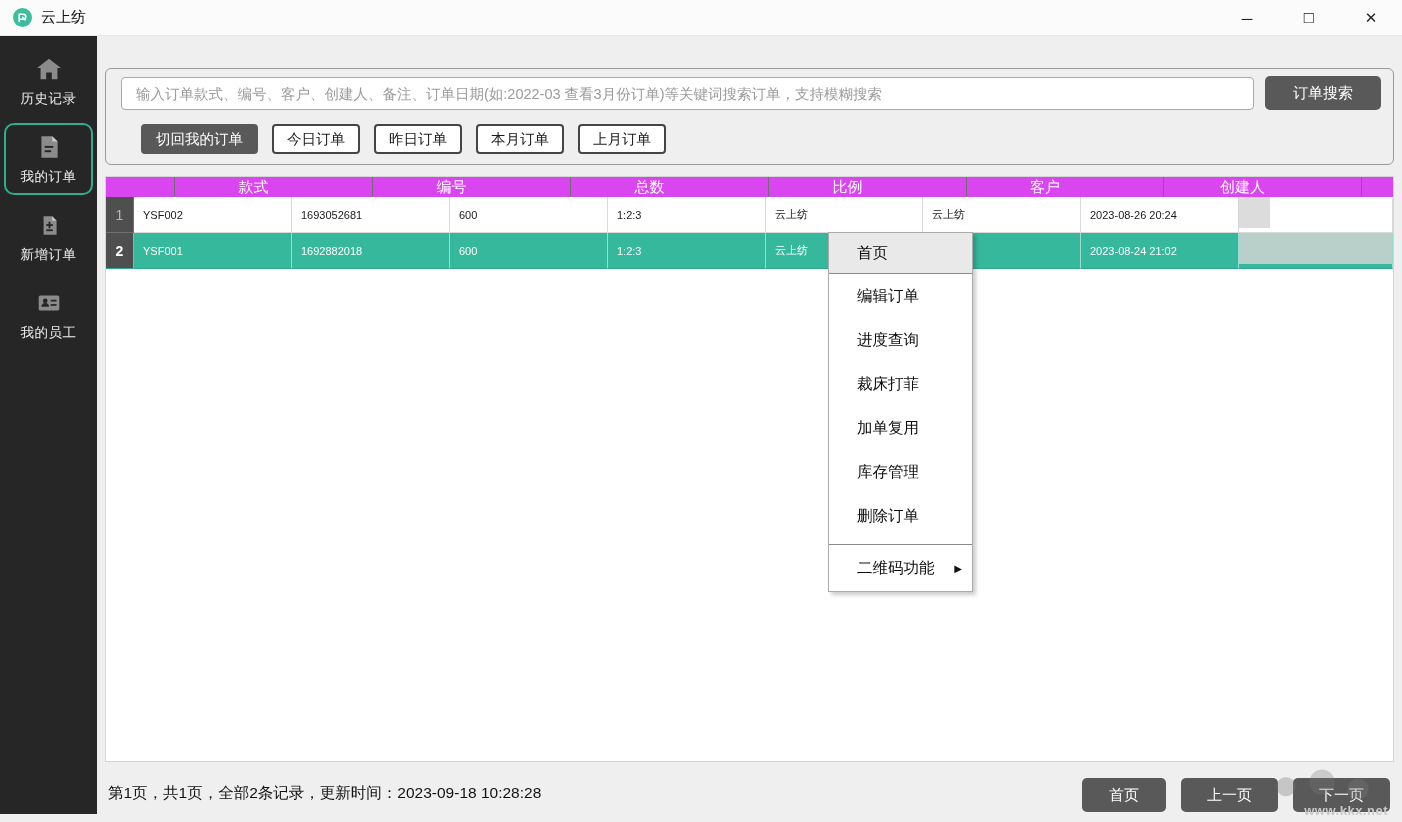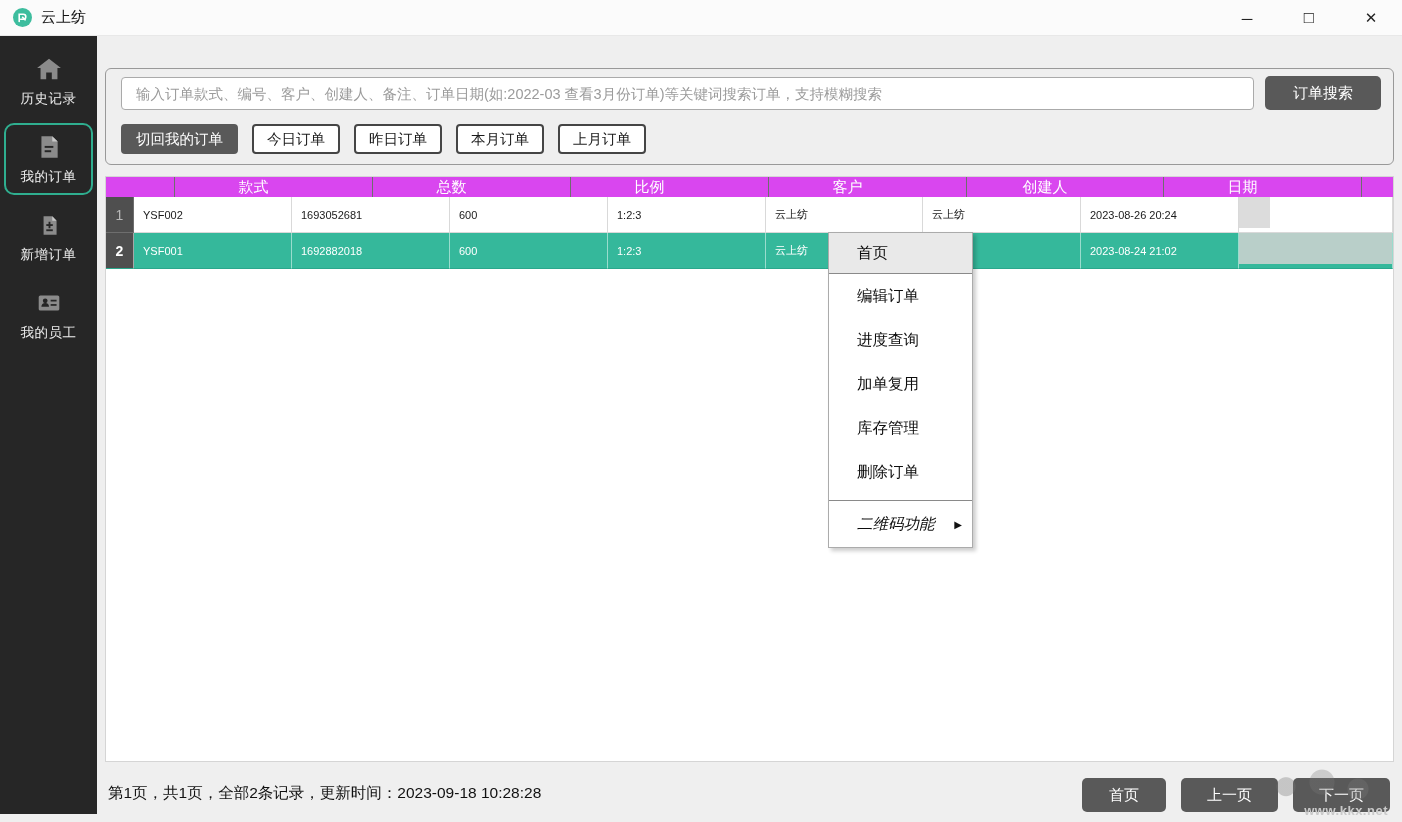--- a/index.html
+++ b/index.html
@@ -60,21 +60,21 @@
     position:absolute; right:12px; top:7px; width:116px; height:34px;
     background:#595959; color:#fff; font-size:15px; border:none; border-radius:5px;
     cursor:pointer; font-family:inherit;margin-left:18px;
   }
   .filters { position:absolute; left:15px; top:55px; display:flex; column-gap:14px; }
   .filter-btn {
     height:30px; padding:0 13px; background:#fff; border:2px solid #454545;
     border-radius:4px; font-size:14.5px; color:#1a1a1a; cursor:pointer;
     display:flex; align-items:center; font-family:inherit;
   }
-  .filter-btn.active { background:#595959; border-color:#595959; color:#fff; }
+  .filter-btn.active { background:#595959; border-color:#595959; color:#fff;margin-left:20px; }
 
   
   .table-wrap {
     position:absolute; left:8px; top:140px; width:1289px; height:586px;
     background:#fff; border:1px solid #d5d5d5;
   }
   .trow {
     display:grid;
     grid-template-columns:28px 158px 158px 158px 158px 157px 158px 158px 154px;
   }
@@ -106,21 +106,21 @@
   .context-menu {
     position:absolute; left:828px; top:232px; width:145px;
     background:#fff; border:1px solid #ababab;
     box-shadow:3px 3px 4px rgba(0,0,0,.2); z-index:20;
   }
   .menu-item {
     height:44px; display:flex; align-items:center; padding-left:28px;
     font-size:15.5px; color:#0d0d0d; cursor:pointer; position:relative;
   }
   .menu-item.first { height:40px; background:#e9e9e9; }
-  .menu-item.last { height:46px;font-style:italic; }
+  .menu-item.last { height:46px; }
   .menu-sep { border-top:1px solid #8a8a8a; }
   .menu-sep.mt { margin-top:6px; }
   .submenu-arrow { position:absolute; right:10px; font-size:10px; color:#111; }
 
   
   .statusbar {
     position:absolute; left:97px; bottom:0; width:1305px; height:60px;
     background:#efefef; z-index:6;
   }
   .status-text { position:absolute; left:11px; top:21px; font-size:15.5px; color:#111; }
@@ -222,20 +222,21 @@
       <button class="filter-btn">昨日订单</button>
       <button class="filter-btn">本月订单</button>
       <button class="filter-btn">上月订单</button>
     </div>
   </div>
 
   <div class="table-wrap">
     <div class="trow thead">
       <div class="th corner"></div>
       <div class="th">款式</div>
+      <div class="th">编号</div>
       <div class="th">总数</div>
       <div class="th">比例</div>
       <div class="th">客户</div>
       <div class="th">创建人</div>
       <div class="th">日期</div>
       <div class="th">进度</div>
     </div>
 
     <div class="trow tr plain">
       <div class="td num">1</div>
@@ -265,20 +266,21 @@
       </div>
     </div>
   </div>
 </div>
 
 <div class="context-menu">
   <div class="menu-item first">首页</div>
   <div class="menu-sep"></div>
   <div class="menu-item">编辑订单</div>
   <div class="menu-item">进度查询</div>
+  <div class="menu-item">裁床打菲</div>
   <div class="menu-item">加单复用</div>
   <div class="menu-item">库存管理</div>
   <div class="menu-item">删除订单</div>
   <div class="menu-sep mt"></div>
   <div class="menu-item last">
     <span>二维码功能</span>
     <span class="submenu-arrow">▶</span>
   </div>
 </div>
 

